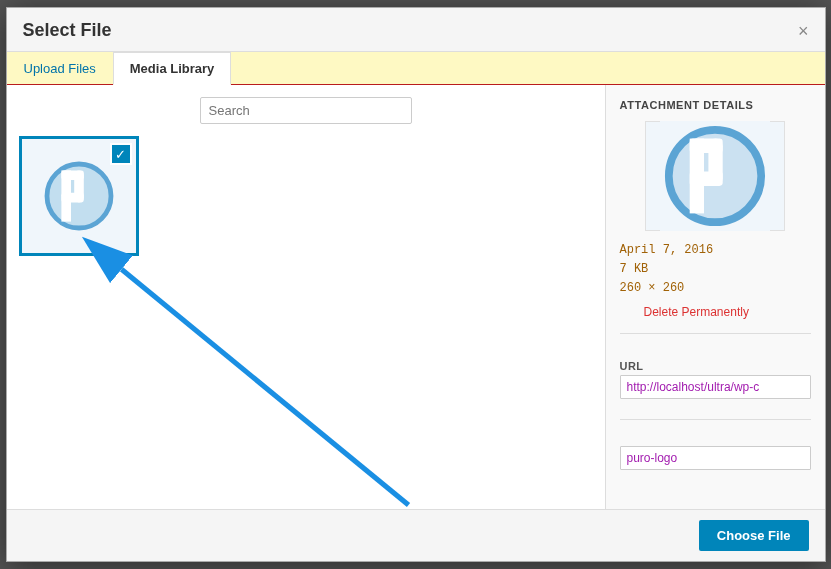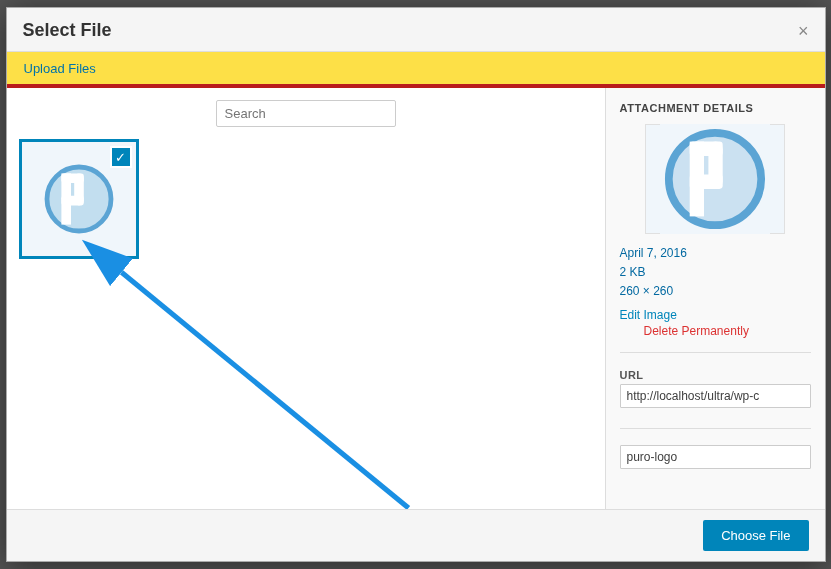--- a/index.html
+++ b/index.html
@@ -47,22 +47,22 @@
       cursor: pointer;
       line-height: 1;
       background: none;
       border: none;
       padding-bottom: 10px;
     }
 
     .modal-tabs {
       display: flex;
       padding: 0 0 0 0;
-      background: #fde047;
-      border-bottom: 4px solid #b91c1c;
+      background: #fef9c3;
+      border-bottom: 1px solid #b91c1c;
     }
 
     .tab {
       padding: 8px 16px;
       cursor: pointer;
       font-size: 13px;
       color: #0073aa;
       border: 1px solid transparent;
       margin-bottom: -1px;
     }
@@ -89,21 +89,21 @@
       overflow: hidden;
     }
 
     .search-bar-row {
       display: flex;
       justify-content: center;
       margin-bottom: 12px;
     }
 
     .search-input {
-      width: 180px;
+      width: 212px;
       border: 1px solid #ccc;
       padding: 5px 8px;
       font-size: 13px;
       border-radius: 2px;
       color: #555;
     }
 
     .media-grid {
       display: flex;
       flex-wrap: wrap;
@@ -178,80 +178,81 @@
     }
 
     .attachment-filename {
       font-weight: 600;
       color: #333;
       font-size: 13px;
       margin-bottom: 4px;
     }
 
     .attachment-meta {
-      color: #0369a1;
+      color: #a16207;
       font-size: 12px;
       line-height: 1.6;
       margin-bottom: 6px;
+      font-family: Liberation Mono, monospace;
     }
 
     .attachment-link {
       color: #0085ba;
       font-size: 12px;
       cursor: pointer;
       display: block;
       margin-bottom: 2px;
       text-decoration: none;
     }
 
     .attachment-link.delete {
       color: #dc3232;
       padding-left: 24px;
     }
 
     .sidebar-field-group {
       margin-top: 12px;
       border-top: 1px solid #ddd;
-      padding-top: 16px;
+      padding-top: 26px;
     }
 
     .field-label {
       font-size: 11px;
       font-weight: 600;
       color: #555;
       text-transform: uppercase;
       letter-spacing: 0.04em;
       margin-bottom: 3px;
     }
 
     .field-input {
       width: 100%;
       border: 1px solid #ccc;
       padding: 4px 6px;
       font-size: 12px;
-      color: #404040;
+      color: #a21caf;
       margin-bottom: 8px;
       border-radius: 1px;
     }
 
     .modal-footer {
       border-top: 1px solid #ddd;
       padding: 10px 16px;
       display: flex;
       justify-content: flex-end;
       background: #f5f5f5;
     }
 
     .choose-file-btn {
       background: #0085ba;
       color: #fff;
       border: none;
       padding: 8px 18px;
       font-size: 13px;
-      font-weight: 400;
+      font-weight: 700;
       cursor: pointer;
       border-radius: 2px;
     }
 
     
     .puro-svg {
       width: 80px;
       height: 80px;
     }
     .puro-svg-lg {
@@ -264,20 +265,21 @@
 
 <div class="modal-overlay">
 
   <div class="modal-header">
     <span class="modal-title">Select File</span>
     <button class="modal-close">×</button>
   </div>
 
   <div class="modal-tabs">
     <div class="tab">Upload Files</div>
+    <div class="tab active">Media Library</div>
   </div>
 
   <div class="modal-body">
 
     <div class="media-grid-area">
       <div class="search-bar-row">
         <input class="search-input" type="text" placeholder="Search" style="">
       </div>
 
       <div class="media-grid">
@@ -323,24 +325,23 @@
             <rect x="0" y="0" width="13" height="68" fill="white"></rect>
             <rect x="0" y="0" width="30" height="13" rx="3" fill="white"></rect>
             <rect x="0" y="30" width="30" height="13" rx="3" fill="white"></rect>
             <rect x="17" y="0" width="13" height="43" rx="7" fill="white"></rect>
           </g>
         </svg>
       </div>
 
       <div class="attachment-meta">
         <span>April 7, 2016</span><br>
-        <span>2 KB</span><br>
+        <span>7 KB</span><br>
         <span>260 × 260</span>
       </div>
-      <a class="attachment-link">Edit Image</a>
       <a class="attachment-link delete">Delete Permanently</a>
 
       <div class="sidebar-field-group">
         <div class="field-label">URL</div>
         <input class="field-input" type="text" value="http://localhost/ultra/wp-c" style="">
       </div>
 
       <div class="sidebar-field-group">
         <input class="field-input" type="text" value="puro-logo" style="">
       </div>

